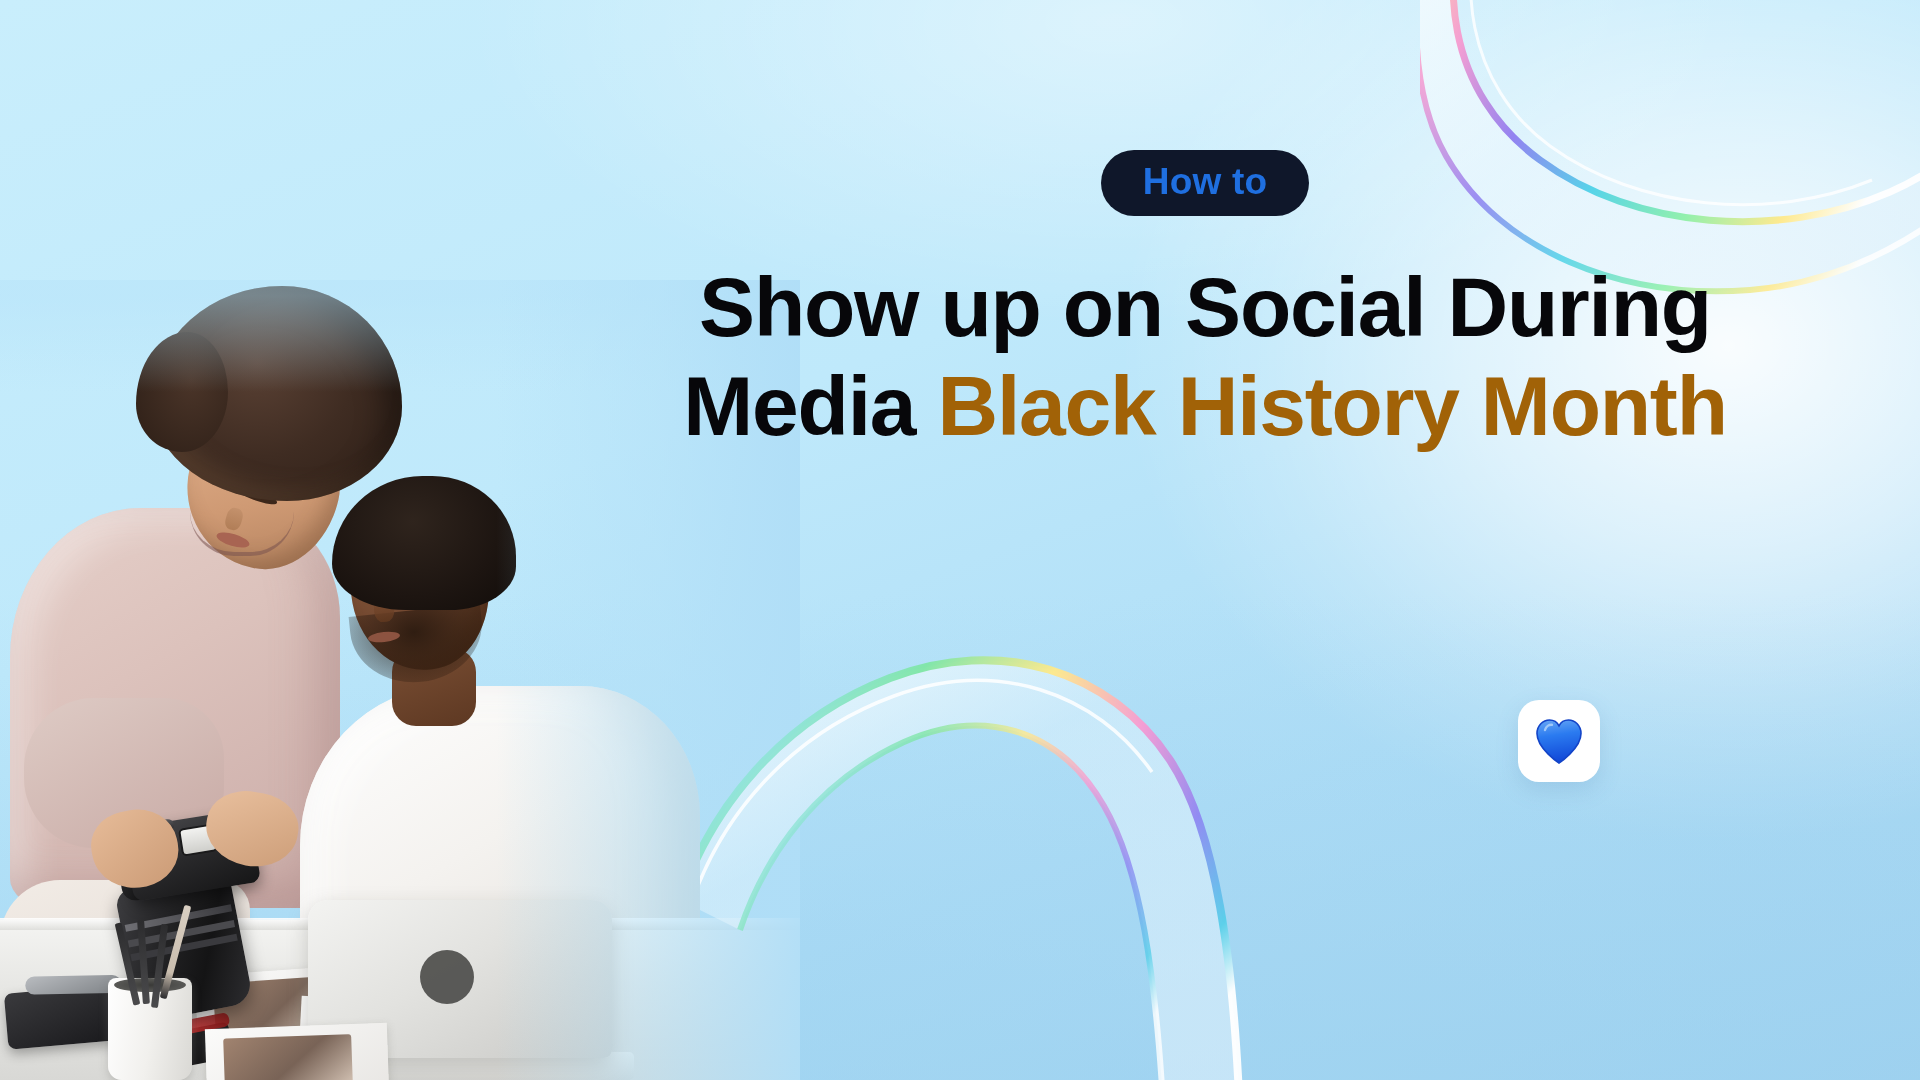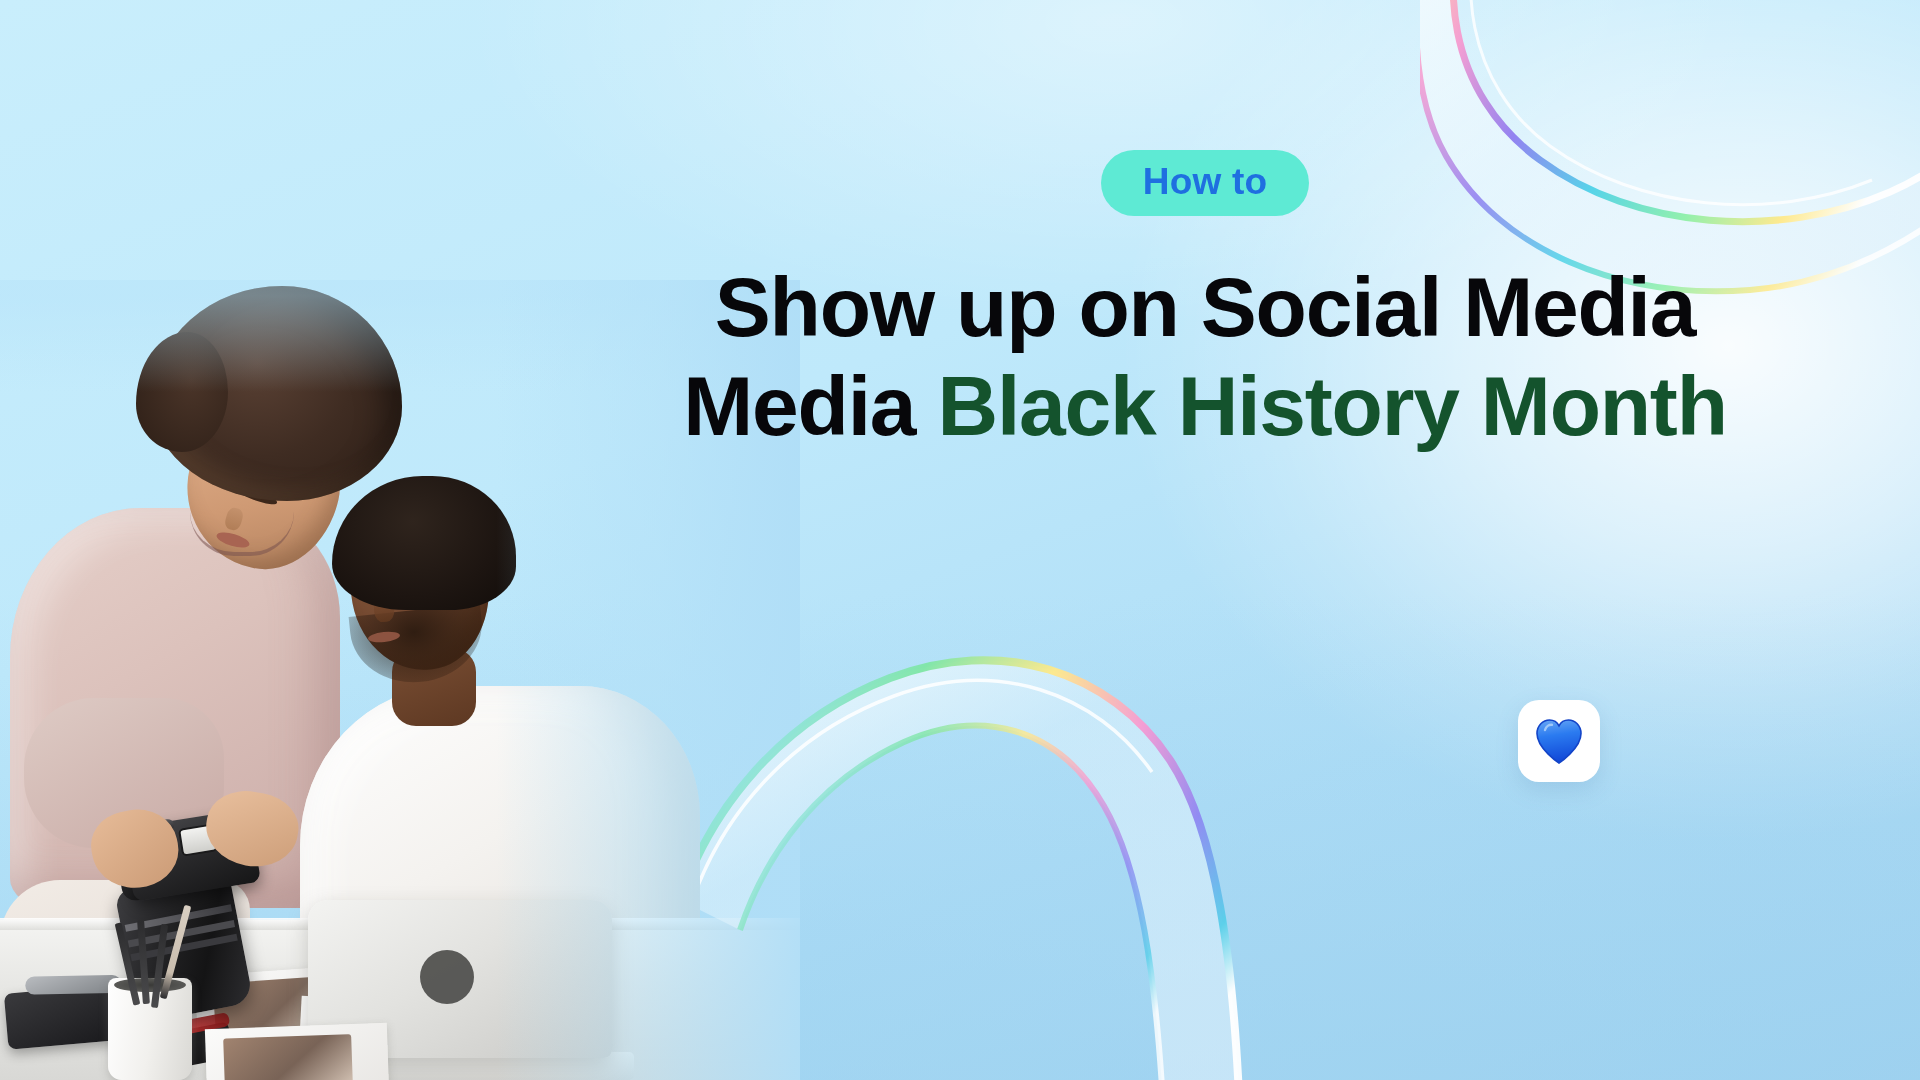--- a/index.html
+++ b/index.html
@@ -332,38 +332,38 @@
 
   
   .content {
     position:absolute;
     left:540px; top:150px;
     width:1330px;
     text-align:center;
   }
   .badge {
     display:inline-block;
-    background:#5eead4;
+    background:#0f172a;
     color:#1f6fe0;
     font-size:37px;
     font-weight:700;
     letter-spacing:.2px;
     padding:13px 42px 16px;
     border-radius:999px;
     line-height:1;
   }
   .headline {
     margin-top:42px;
     font-size:84px;
     font-weight:700;
     line-height:1.18;
     letter-spacing:-1.2px;
     color:#07070a;
   }
-  .hl-accent { color:#14532d;text-align:right; }
+  .hl-accent { color:#a16207;text-align:right; }
 
   
   .heart-card {
     position:absolute;
     left:1518px; top:700px;
     width:82px; height:82px;
     background:#ffffff;
     border-radius:21px;
     display:flex; align-items:center; justify-content:center;
     box-shadow:0 8px 22px rgba(70,120,170,.18);
@@ -491,21 +491,21 @@
     <path d="M-20,300 C10,210 80,120 190,78 C300,36 410,70 470,160 C516,230 534,360 540,520" fill="none" stroke="url(#giris2)" stroke-width="8" opacity=".95"></path>
     <path d="M40,330 C66,252 120,180 204,142 C280,108 358,126 404,206 C440,268 456,372 464,520" fill="none" stroke="url(#giris2)" stroke-width="6" opacity=".8"></path>
     <path d="M-6,296 C24,214 90,134 194,96 C296,58 396,92 452,172" fill="none" stroke="#ffffff" stroke-width="3.5" opacity=".85"></path>
   </svg>
 
   <div class="content">
     <div class="badge">How to</div>
 
     <div class="headline">
       <div>
-        <span>Show up on Social Media</span>
+        <span>Show up on Social During</span>
       </div>
       <div>
         <span>Media </span><span class="hl-accent">Black History Month</span>
       </div>
     </div>
   </div>
 
   <div class="heart-card">
     <svg width="48" height="46" viewBox="0 0 48 46">
       <defs>

